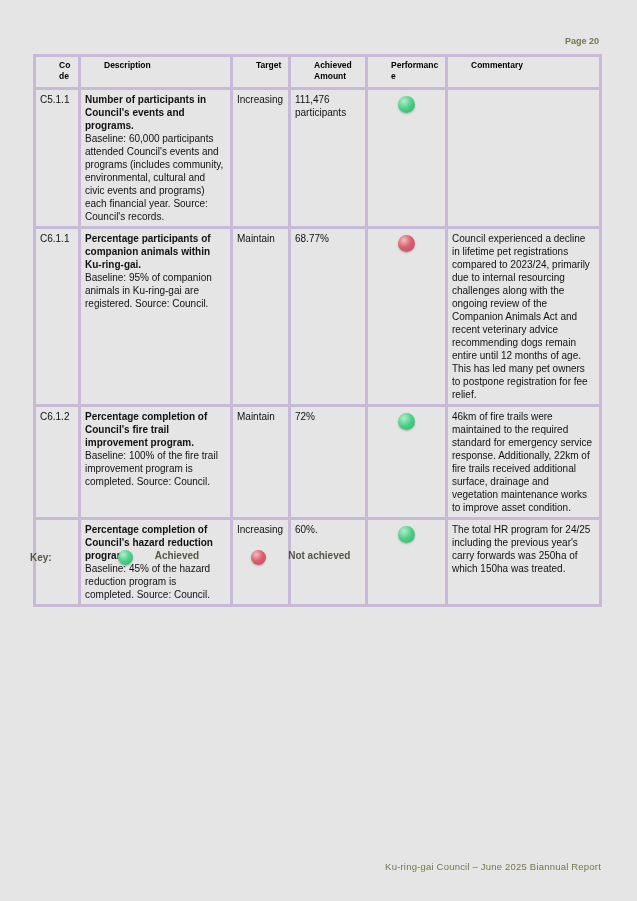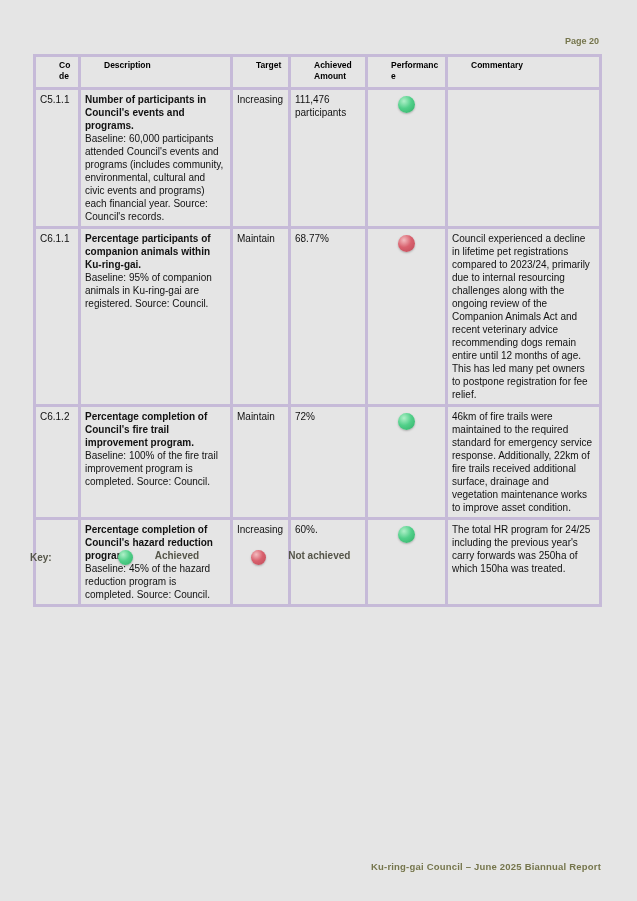--- a/index.html
+++ b/index.html
@@ -82,21 +82,21 @@
   }
   .key .dot { display: inline-block; width: 15px; height: 15px; margin: 0; }
   .key .key-word { margin-right: 66px; }
   .key .key-item { display: flex; align-items: flex-start; margin-right: 52px; }
   .key .key-item .dot { margin-right: 22px; }
   .footer {
     position: absolute;
     top: 861px;
     right: 36px;
     font-size: 9.5px;
-    font-weight: bold;
+    font-weight: normal;
     color: #75754e;
     text-shadow: 1px 1px 0 rgba(235,235,215,0.35);
     letter-spacing: 0.2px;
   }
 </style>
 </head>
 <body>
 
 <div class="page">
 

